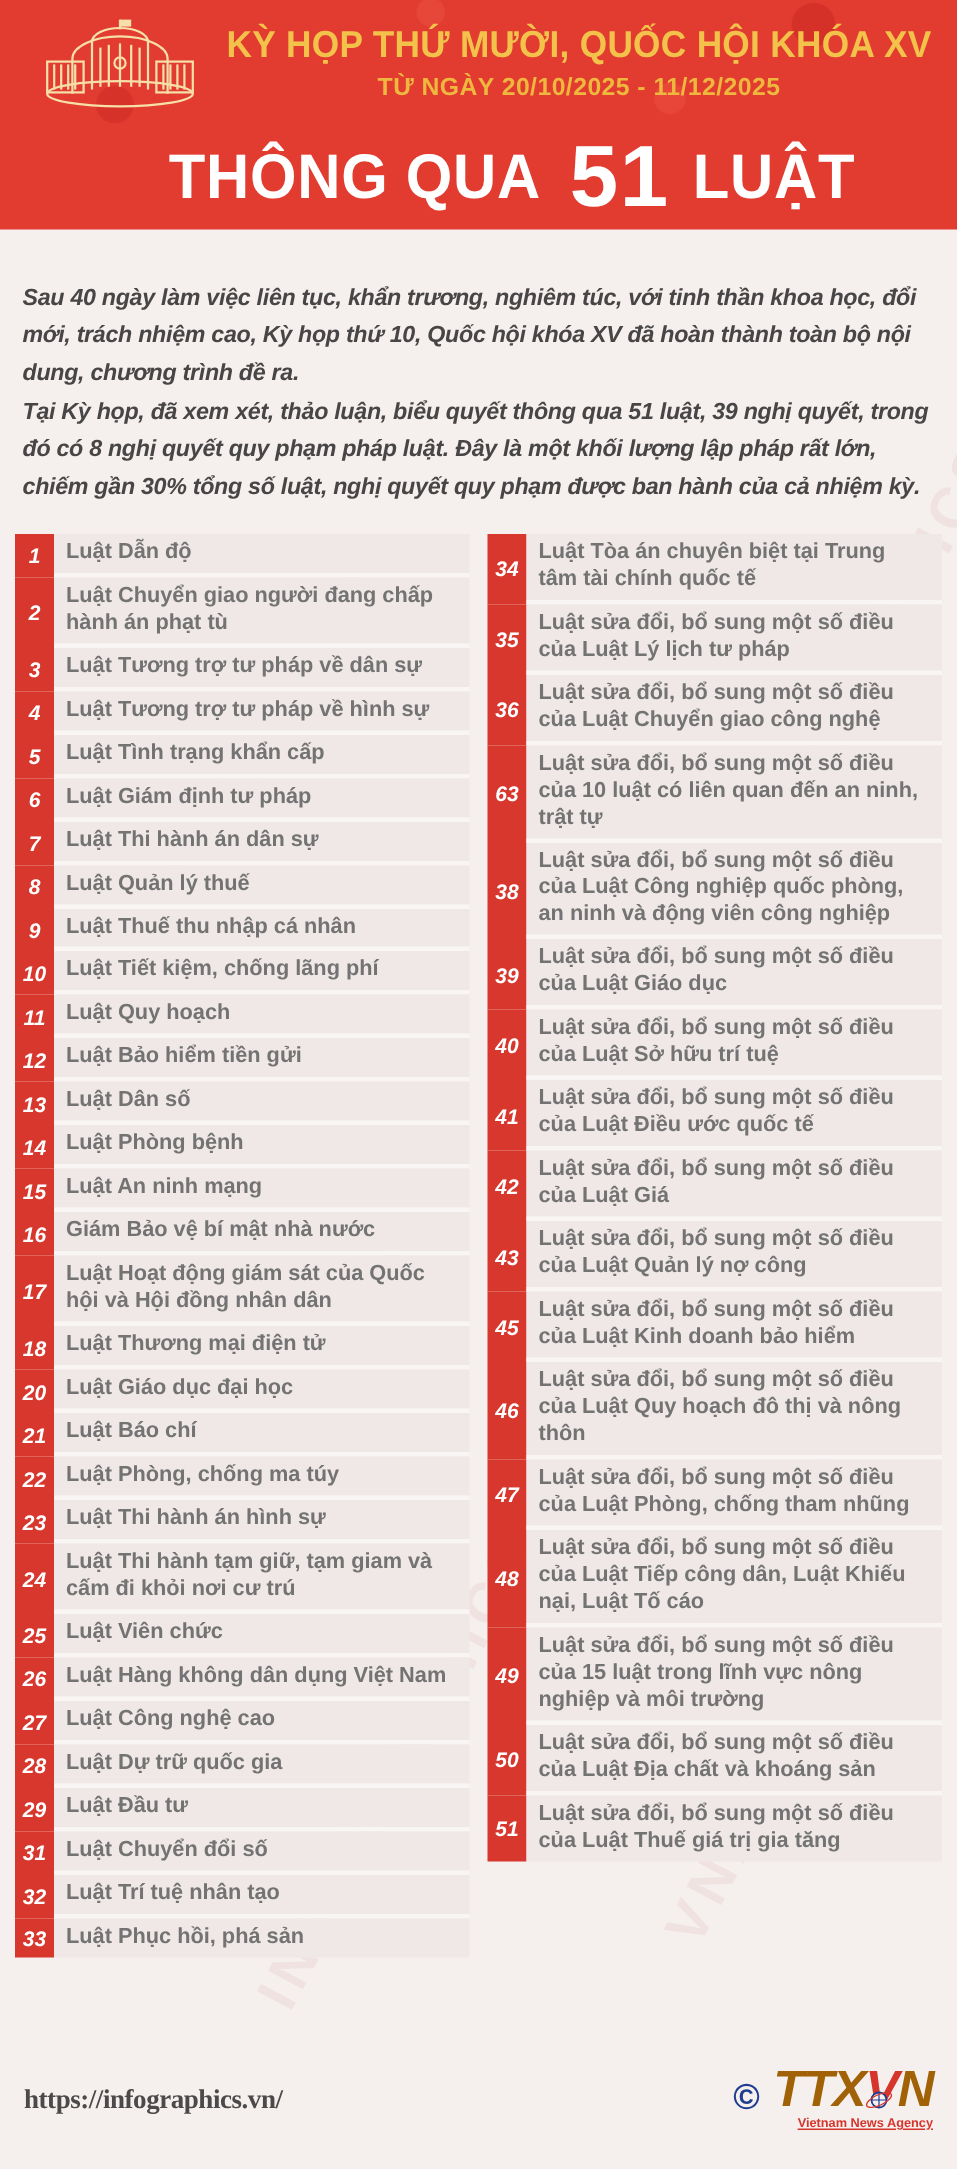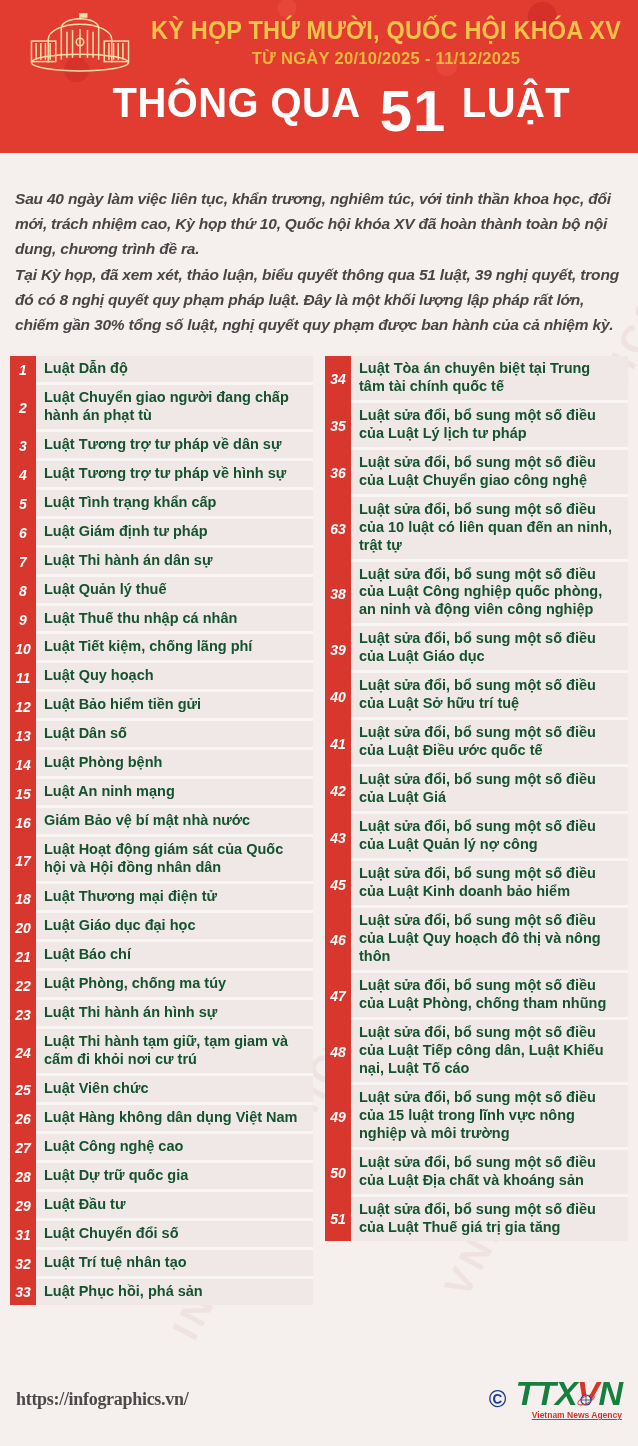--- a/index.html
+++ b/index.html
@@ -24,21 +24,21 @@
   .topbar-titles { flex:1; text-align:center; padding-right:26px; }
   .session-title {
     color:#f2c24a; font-size:25px; font-weight:bold; letter-spacing:.2px;
     transform:scaleX(.94); transform-origin:center; white-space:nowrap;
   }
   .session-dates { color:#eeb83f; font-size:16.5px; font-weight:bold; margin-top:4px; letter-spacing:.3px; }
 
   
   .banner {
     height:71px; background:#e23b30; color:#ffffff;
-    display:flex; align-items:flex-start; justify-content:center; gap:13px;padding-left:41px;
+    display:flex; align-items:center; justify-content:center; gap:13px;padding-left:41px;
   }
   .banner span { line-height:1; font-weight:bold; }
   .banner .txt { font-size:42px; letter-spacing:.5px; transform:scaleX(.95); }
   .banner .num { font-size:58px; letter-spacing:1px; }
 
   
   .intro { padding:17px 15px 12px 15px; color:#474545;margin-top:17px; }
   .intro p {
     font-style:italic; font-size:15.5px; line-height:1.6; font-weight:bold;
     letter-spacing:-.2px; margin-bottom:2px;
@@ -47,21 +47,21 @@
   
   .laws { display:flex; gap:12px; padding:4px 10px 0 10px; align-items:flex-start; position:relative; z-index:1; }
   .law-col { flex:1 1 0; display:flex; flex-direction:column; }
   .law-row { display:flex; align-items:stretch; }
   .law-num {
     flex:0 0 26px; background:#d7372d; color:#ffffff;
     display:flex; align-items:center; justify-content:center;
     font-size:14px; font-weight:bold; font-style:italic;
   }
   .law-name {
-    flex:1; background:#f0e8e7; color:#14532d;
+    flex:1; background:#f0e8e7; color:#737373;
     font-size:14.5px; font-weight:bold; line-height:1.24;
     padding:4px 8px; display:flex; align-items:center;
     border-bottom:3px solid #f9f5f4;
   }
   .law-row:last-child .law-name { border-bottom:none; }
 
   
   .wm {
     position:absolute; font-size:38px; font-weight:bold; letter-spacing:5px;
     color:rgba(185,120,110,.10); transform:rotate(-62deg); white-space:nowrap;
@@ -74,21 +74,21 @@
   
   .footer {
     margin-top:auto; display:flex; align-items:center; justify-content:space-between;
     padding:16px 16px 26px 16px;
   }
   .site-url { font-size:18px; color:#4b4949; font-weight:bold; letter-spacing:-.3px; text-decoration:none;font-family:Liberation Serif, serif; }
   .logo-wrap { display:flex; align-items:center; gap:9px; }
   .copyright { color:#1e3d8f; font-size:24px; font-weight:bold; line-height:1; }
   .ttxvn { position:relative; text-align:right; }
   .ttxvn-letters { font-size:34px; font-weight:bold; font-style:italic; line-height:.9; letter-spacing:-1px; }
-  .ttxvn-letters .blue { color:#15803d; }
+  .ttxvn-letters .blue { color:#a16207; }
   .ttxvn-letters .red { color:#d6352c; }
   .globe { position:absolute; right:26px; bottom:10px; width:20px; height:20px; }
   .logo-caption { color:#d6352c; font-size:8.5px; font-weight:bold; margin-top:1px;text-decoration:underline; }
 </style>
 </head>
 <body>
 
 <div class="page">
 
   <header class="topbar">

